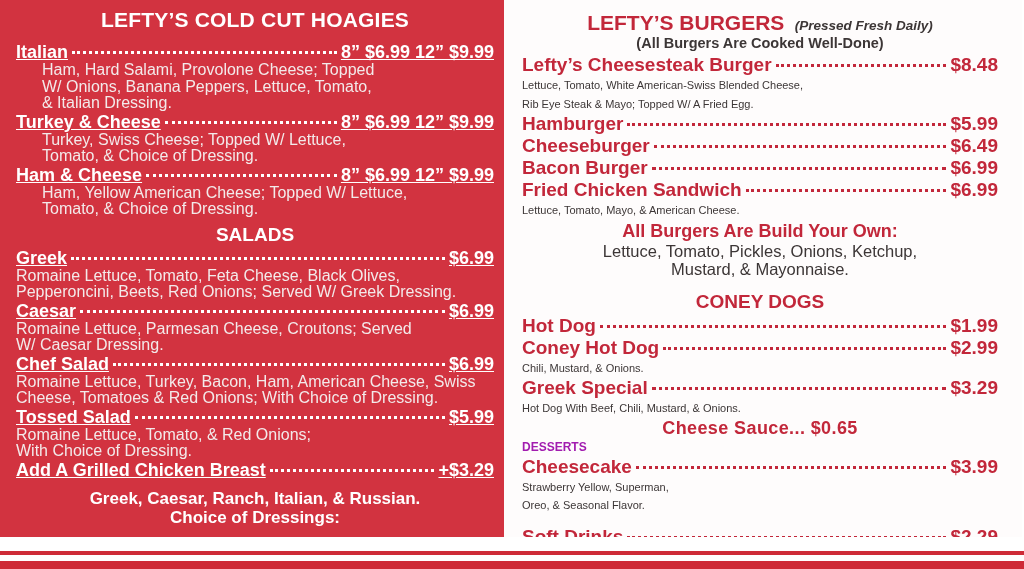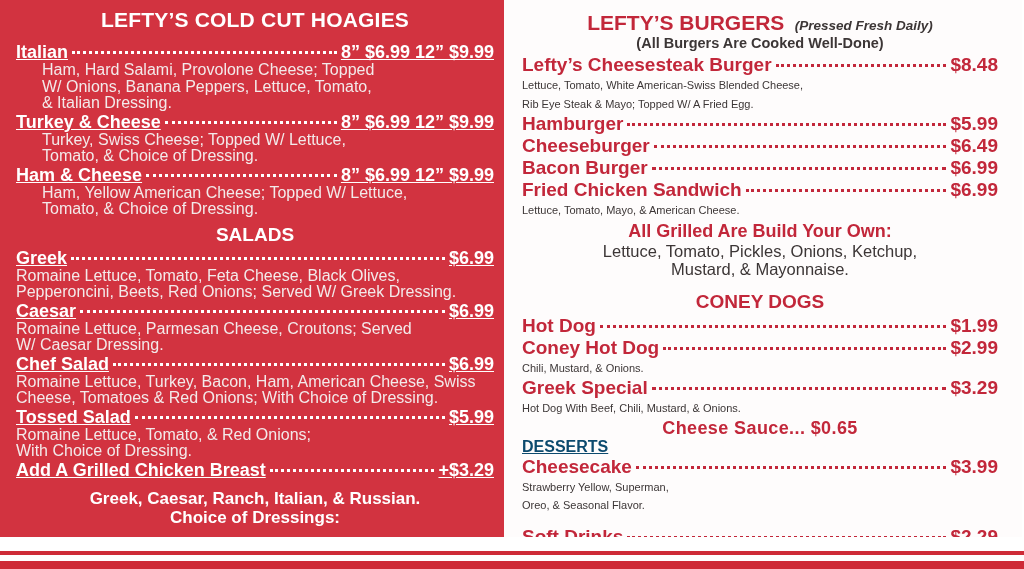--- a/index.html
+++ b/index.html
@@ -40,21 +40,21 @@
   .rp-titlebar{text-align:center;white-space:nowrap;margin-bottom:0;}
   .rp-title{color:#c2273a;font-weight:bold;font-size:21px;line-height:25px;display:inline;}
   .rp-title-note{color:#3c3636;font-weight:bold;font-style:italic;font-size:13.5px;display:inline;margin-left:6px;}
   .rp-subtitle{color:#3c3636;font-weight:bold;font-size:14.5px;line-height:17px;text-align:center;margin-bottom:2px;}
   .right-panel .row{font-size:19px;line-height:22px;color:#c2273a;}
   .right-panel .desc{font-weight:normal;font-size:11px;line-height:18.5px;color:#3c3636;}
   .build-heading{color:#c2273a;font-weight:bold;font-size:18px;line-height:21px;text-align:center;margin-top:1px;}
   .build-line{color:#3c3636;font-size:16.5px;line-height:18.5px;text-align:center;}
   .coney-title{color:#c2273a;font-size:19px;line-height:22px;font-weight:bold;text-align:center;margin:12px 0 2px 0;}
   .cheese-sauce{color:#c2273a;font-weight:bold;font-size:18px;line-height:20px;text-align:center;letter-spacing:.4px;}
-  .desserts-heading{color:#0c4a6e;font-weight:bold;font-size:16px;line-height:18px;text-decoration:underline;}
+  .desserts-heading{color:#a21caf;font-weight:bold;font-size:12px;line-height:18px;}
   .soft-drinks{margin-top:11px;}
 </style>
 </head>
 <body>
 
 <div class="canvas">
 
   <section class="left-panel">
     <h1 class="panel-title">LEFTY’S COLD CUT HOAGIES</h1>
 
@@ -188,21 +188,21 @@
 
     <div class="item">
       <div class="row">
         <span class="name">Fried Chicken Sandwich</span>
         <span class="leader"></span>
         <span class="price">$6.99</span>
       </div>
       <div class="desc">Lettuce, Tomato, Mayo, &amp; American Cheese.</div>
     </div>
 
-    <div class="build-heading">All Grilled Are Build Your Own:</div>
+    <div class="build-heading">All Burgers Are Build Your Own:</div>
     <div class="build-line">Lettuce, Tomato, Pickles, Onions, Ketchup,</div>
     <div class="build-line">Mustard,  &amp; Mayonnaise.</div>
 
     <h2 class="coney-title">CONEY DOGS</h2>
 
     <div class="item">
       <div class="row">
         <span class="name">Hot Dog</span>
         <span class="leader"></span>
         <span class="price">$1.99</span>

